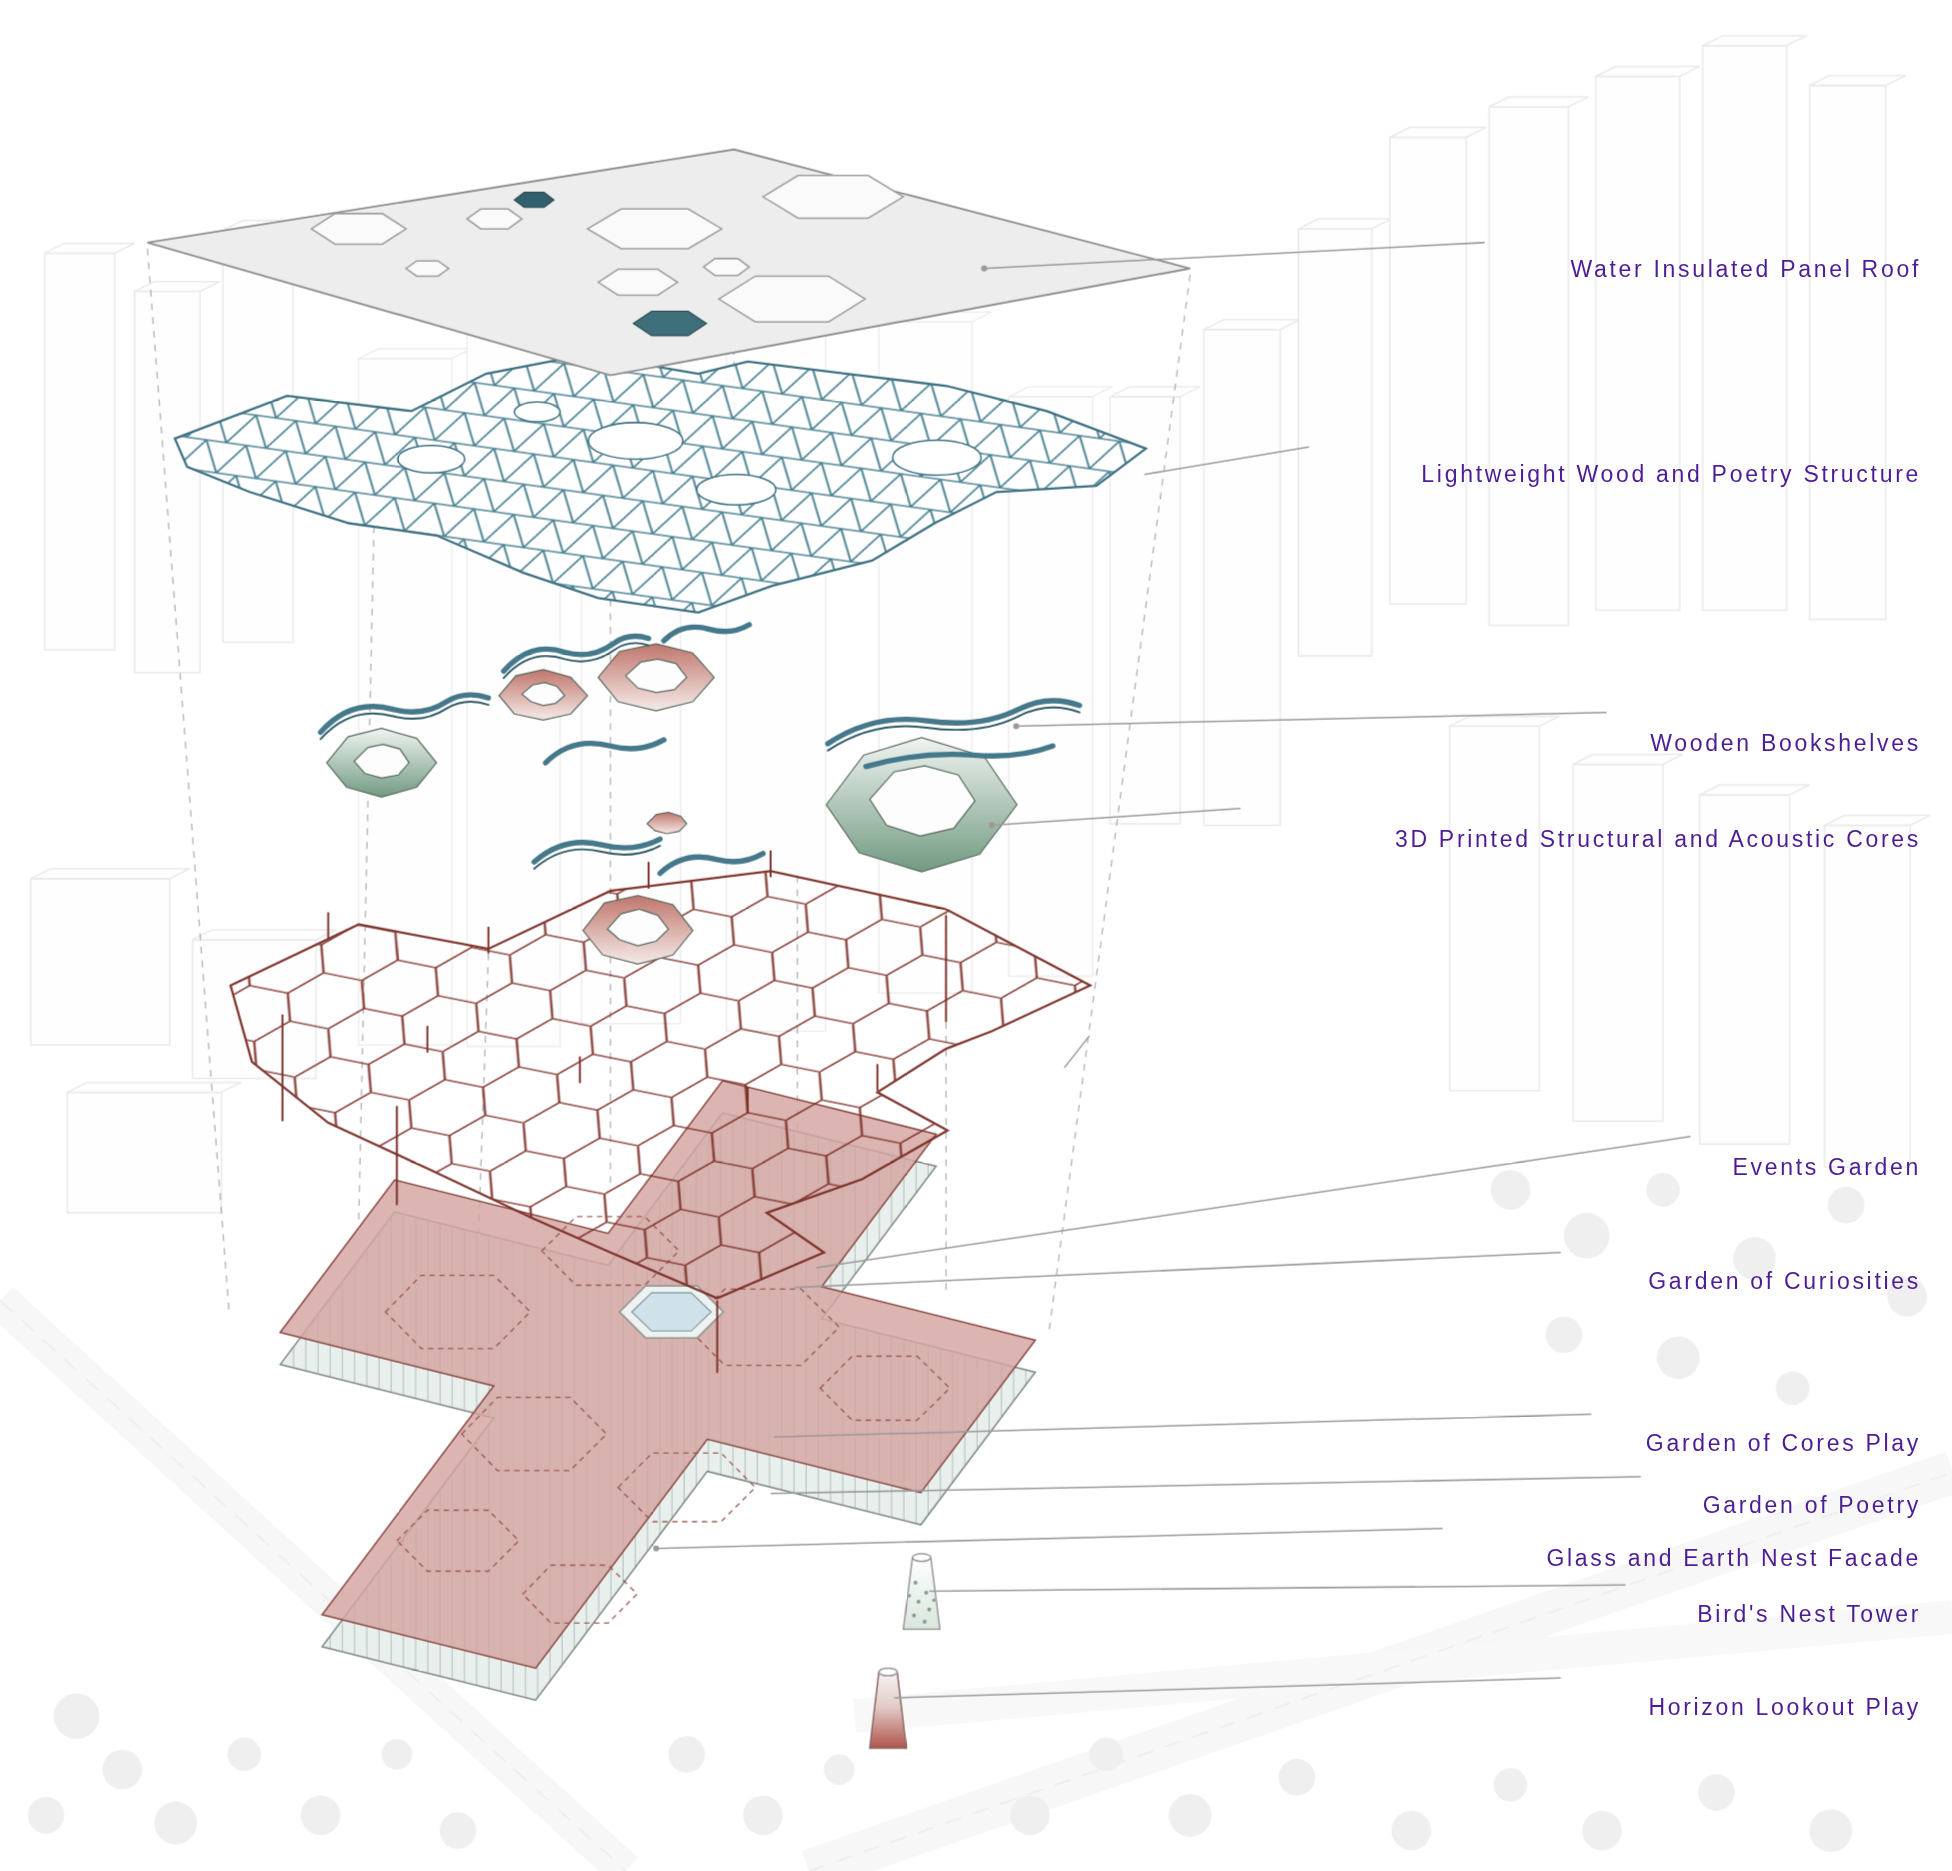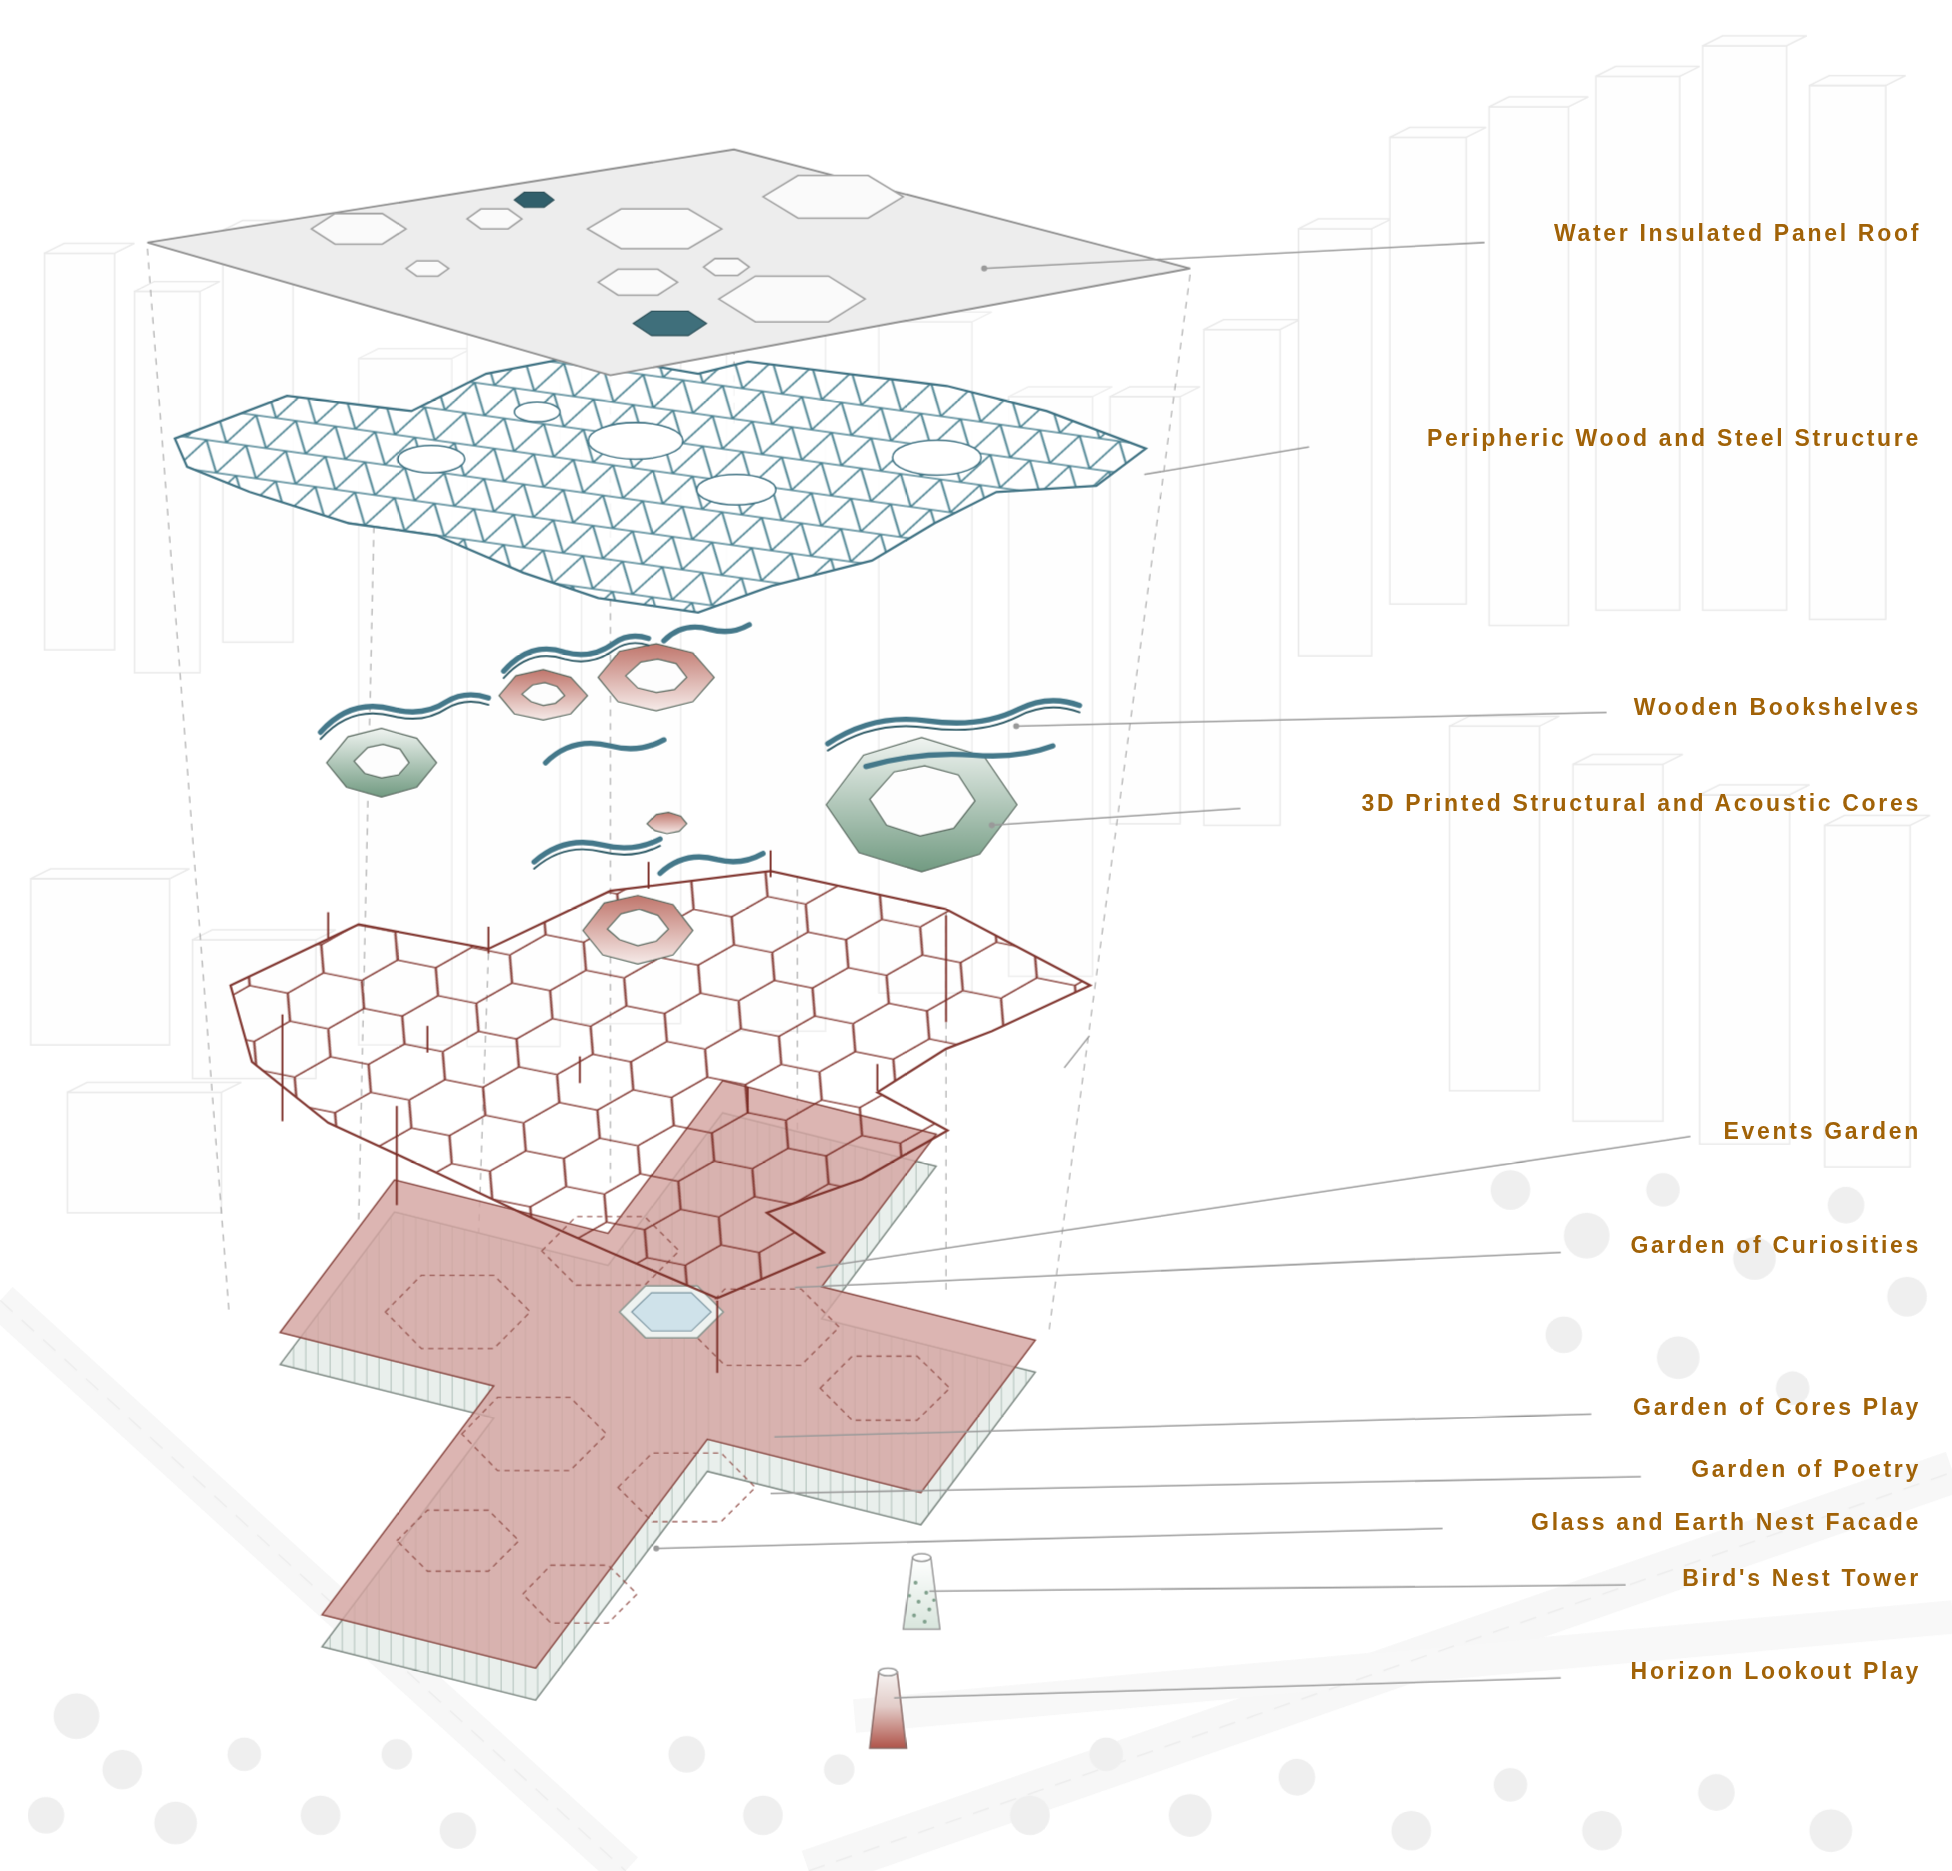--- a/index.html
+++ b/index.html
@@ -4,23 +4,24 @@
 <style>
   html,body{margin:0;padding:0;background:#ffffff;}
   body{font-family:"Liberation Sans", sans-serif;}
   .stage{position:relative;width:1953px;height:1871px;background:#ffffff;overflow:hidden;}
   .stage svg{position:absolute;inset:0;}
   .layer-label{
     position:absolute;
     right:32px;
     white-space:nowrap;
     font-size:23px;
-    font-weight:bold;
+    font-weight:normal;
     letter-spacing:2.7px;
-    color:#a16207;
+    color:#4c1d95;
+    margin-top:36px;
   }
 </style>
 </head>
 <body>
 
 <div class="stage">
 
 <svg width="1953" height="1871" viewBox="0 0 2560 2453" xmlns="http://www.w3.org/2000/svg">
   <defs>
     <pattern id="triGrid" width="52" height="44" patternUnits="userSpaceOnUse" patternTransform="matrix(1,0.14,-0.3,0.9,0,0)">
@@ -308,21 +309,21 @@
     <path d="M1218,2086 L2131,2078"></path>
     <path d="M1172,2226 L2046,2200"></path>
     <circle cx="1290" cy="352" r="3" fill="#9a9a9a"></circle>
     <circle cx="1332" cy="952" r="3" fill="#9a9a9a"></circle>
     <circle cx="1300" cy="1082" r="3" fill="#9a9a9a"></circle>
     <circle cx="860" cy="2030" r="3" fill="#9a9a9a"></circle>
   </g>
 </svg>
 
 <div class="layer-label" style="top:220px">Water Insulated Panel Roof</div>
-<div class="layer-label" style="top:425px">Peripheric Wood and Steel Structure</div>
+<div class="layer-label" style="top:425px">Lightweight Wood and Poetry Structure</div>
 <div class="layer-label" style="top:694px">Wooden Bookshelves</div>
 <div class="layer-label" style="top:790px">3D Printed Structural and Acoustic Cores</div>
 <div class="layer-label" style="top:1118px">Events Garden</div>
 <div class="layer-label" style="top:1232px">Garden of Curiosities</div>
 <div class="layer-label" style="top:1394px">Garden of Cores Play</div>
 <div class="layer-label" style="top:1456px">Garden of Poetry</div>
 <div class="layer-label" style="top:1509px">Glass and Earth Nest Facade</div>
 <div class="layer-label" style="top:1565px">Bird's Nest Tower</div>
 <div class="layer-label" style="top:1658px">Horizon Lookout Play</div>
 

